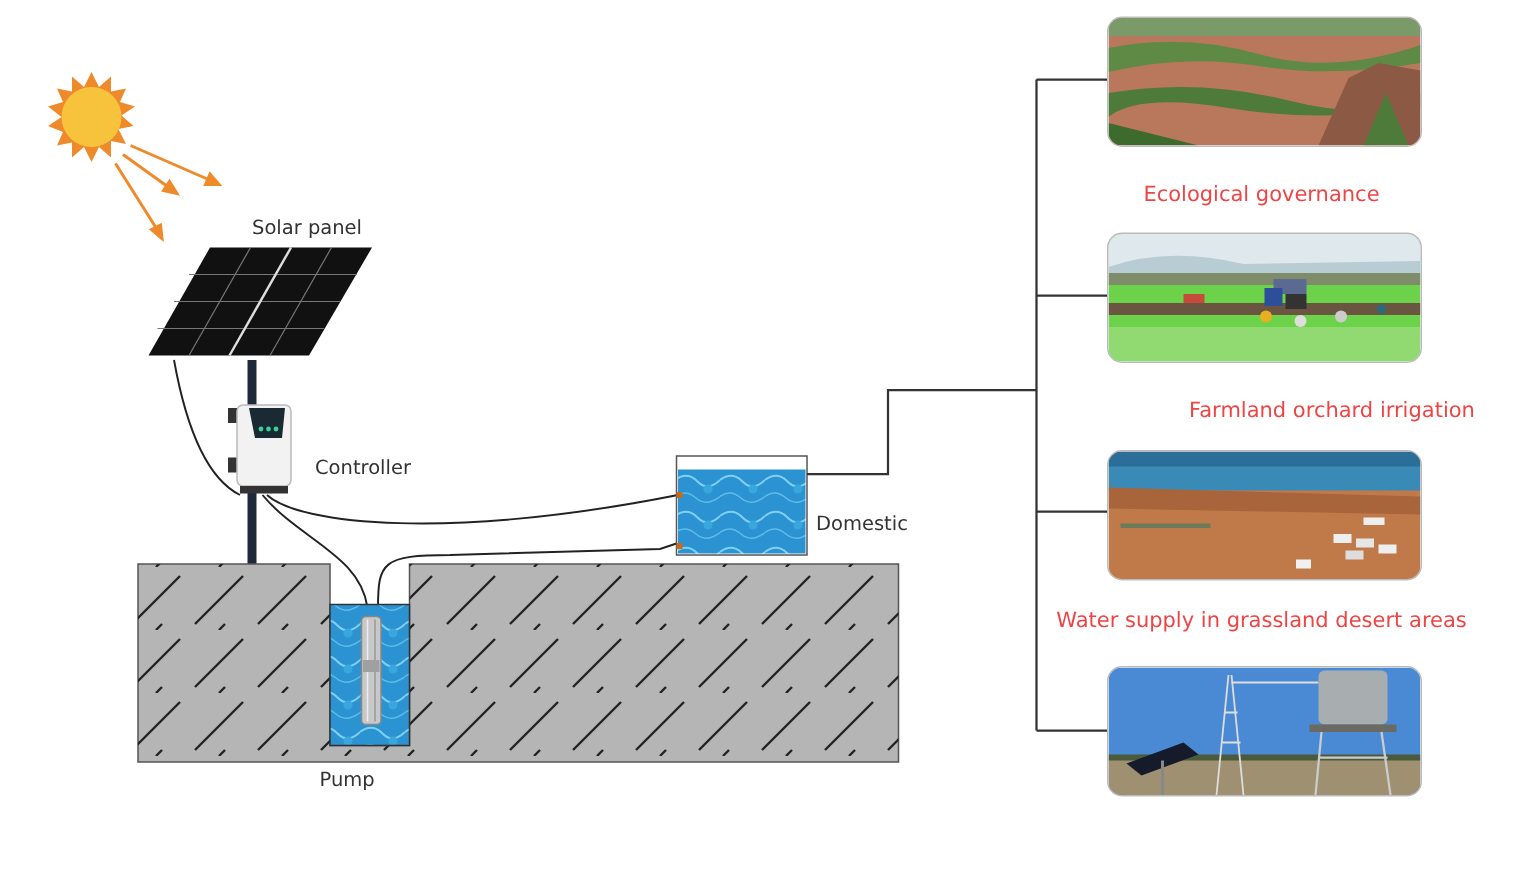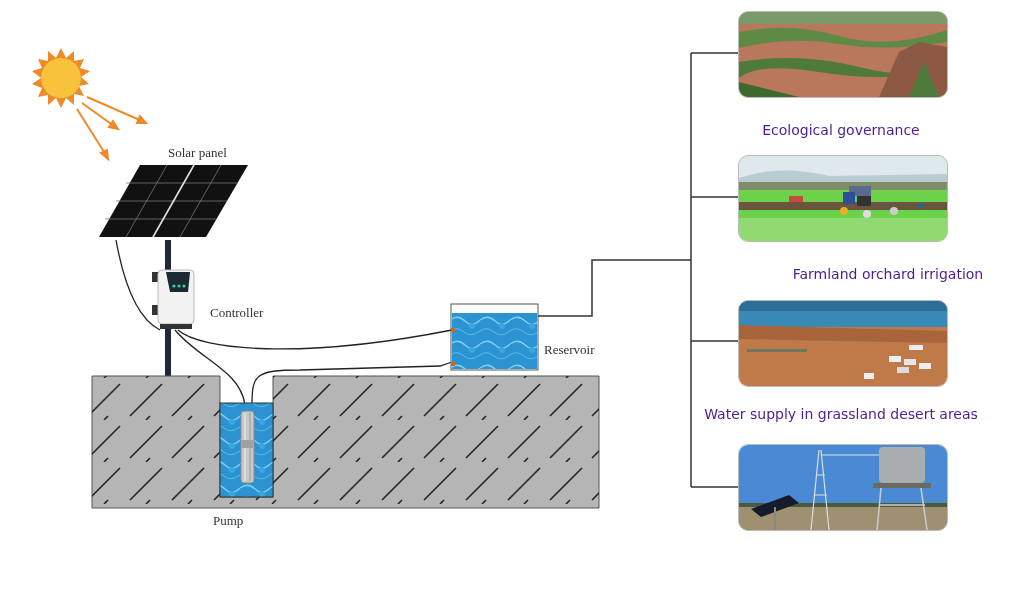--- a/index.html
+++ b/index.html
@@ -1,19 +1,19 @@
 <!DOCTYPE html>
 <html><head>
 <meta charset="utf-8">
 <style>
   html, body { margin:0; padding:0; background:#ffffff; }
   body { width:1024px; height:594px; position:relative; overflow:hidden; font-family:"DejaVu Sans", sans-serif; color:#333; }
   .stage { position:absolute; left:0; top:0; width:1024px; height:594px; }
-  .label { position:absolute; font-size:13px; color:#333; white-space:nowrap;font-family:Liberation Serif, serif; }
-  .app-label { position:absolute; font-size:14px; color:#4c1d95; white-space:nowrap; text-align:center; width:300px; }
+  .label { position:absolute; font-size:13px; color:#333; white-space:nowrap; }
+  .app-label { position:absolute; font-size:14px; color:#ef4444; white-space:nowrap; text-align:center; width:300px; }
   .photo { position:absolute; left:738px; width:208px; height:85px; border-radius:10px; overflow:hidden; border:1px solid #bbb; }
   .photo svg { display:block; }
 </style>
 </head>
 <body>
 
 <div class="stage">
   <svg width="1024" height="594" style="position:absolute;left:0;top:0">
     <defs>
       <pattern id="hatch" width="42" height="42" patternUnits="userSpaceOnUse">
@@ -103,21 +103,21 @@
       <path d="M691 53 L691 487"></path>
       <path d="M691 53 L738 53"></path>
       <path d="M691 197 L738 197"></path>
       <path d="M691 341 L738 341"></path>
       <path d="M691 487 L738 487"></path>
     </g>
   </svg>
 
   <div class="label" style="left:168px;top:145px;">Solar panel</div>
   <div class="label" style="left:210px;top:294px;margin-top:11px;">Controller</div>
-  <div class="label" style="left:544px;top:342px;">Reservoir</div>
+  <div class="label" style="left:544px;top:342px;">Domestic</div>
   <div class="label" style="left:213px;top:513px;">Pump</div>
 
   <div class="photo" style="top:11px;">
     <svg width="208" height="85">
       <rect width="208" height="85" fill="#b9785c"></rect>
       <rect width="208" height="12" fill="#7a9a6a"></rect>
       <path d="M0 20 Q50 10 100 24 T208 18 L208 30 Q150 40 100 32 T0 36 Z" fill="#5e8a45"></path>
       <path d="M0 50 Q60 40 120 55 T208 50 L208 60 Q140 70 80 60 T0 66 Z" fill="#4e7a3a"></path>
       <path d="M0 70 L60 85 L0 85 Z" fill="#3d6b2e"></path>
       <path d="M140 85 L160 40 L180 30 L208 35 L208 85 Z" fill="#8c5a44"></path>

